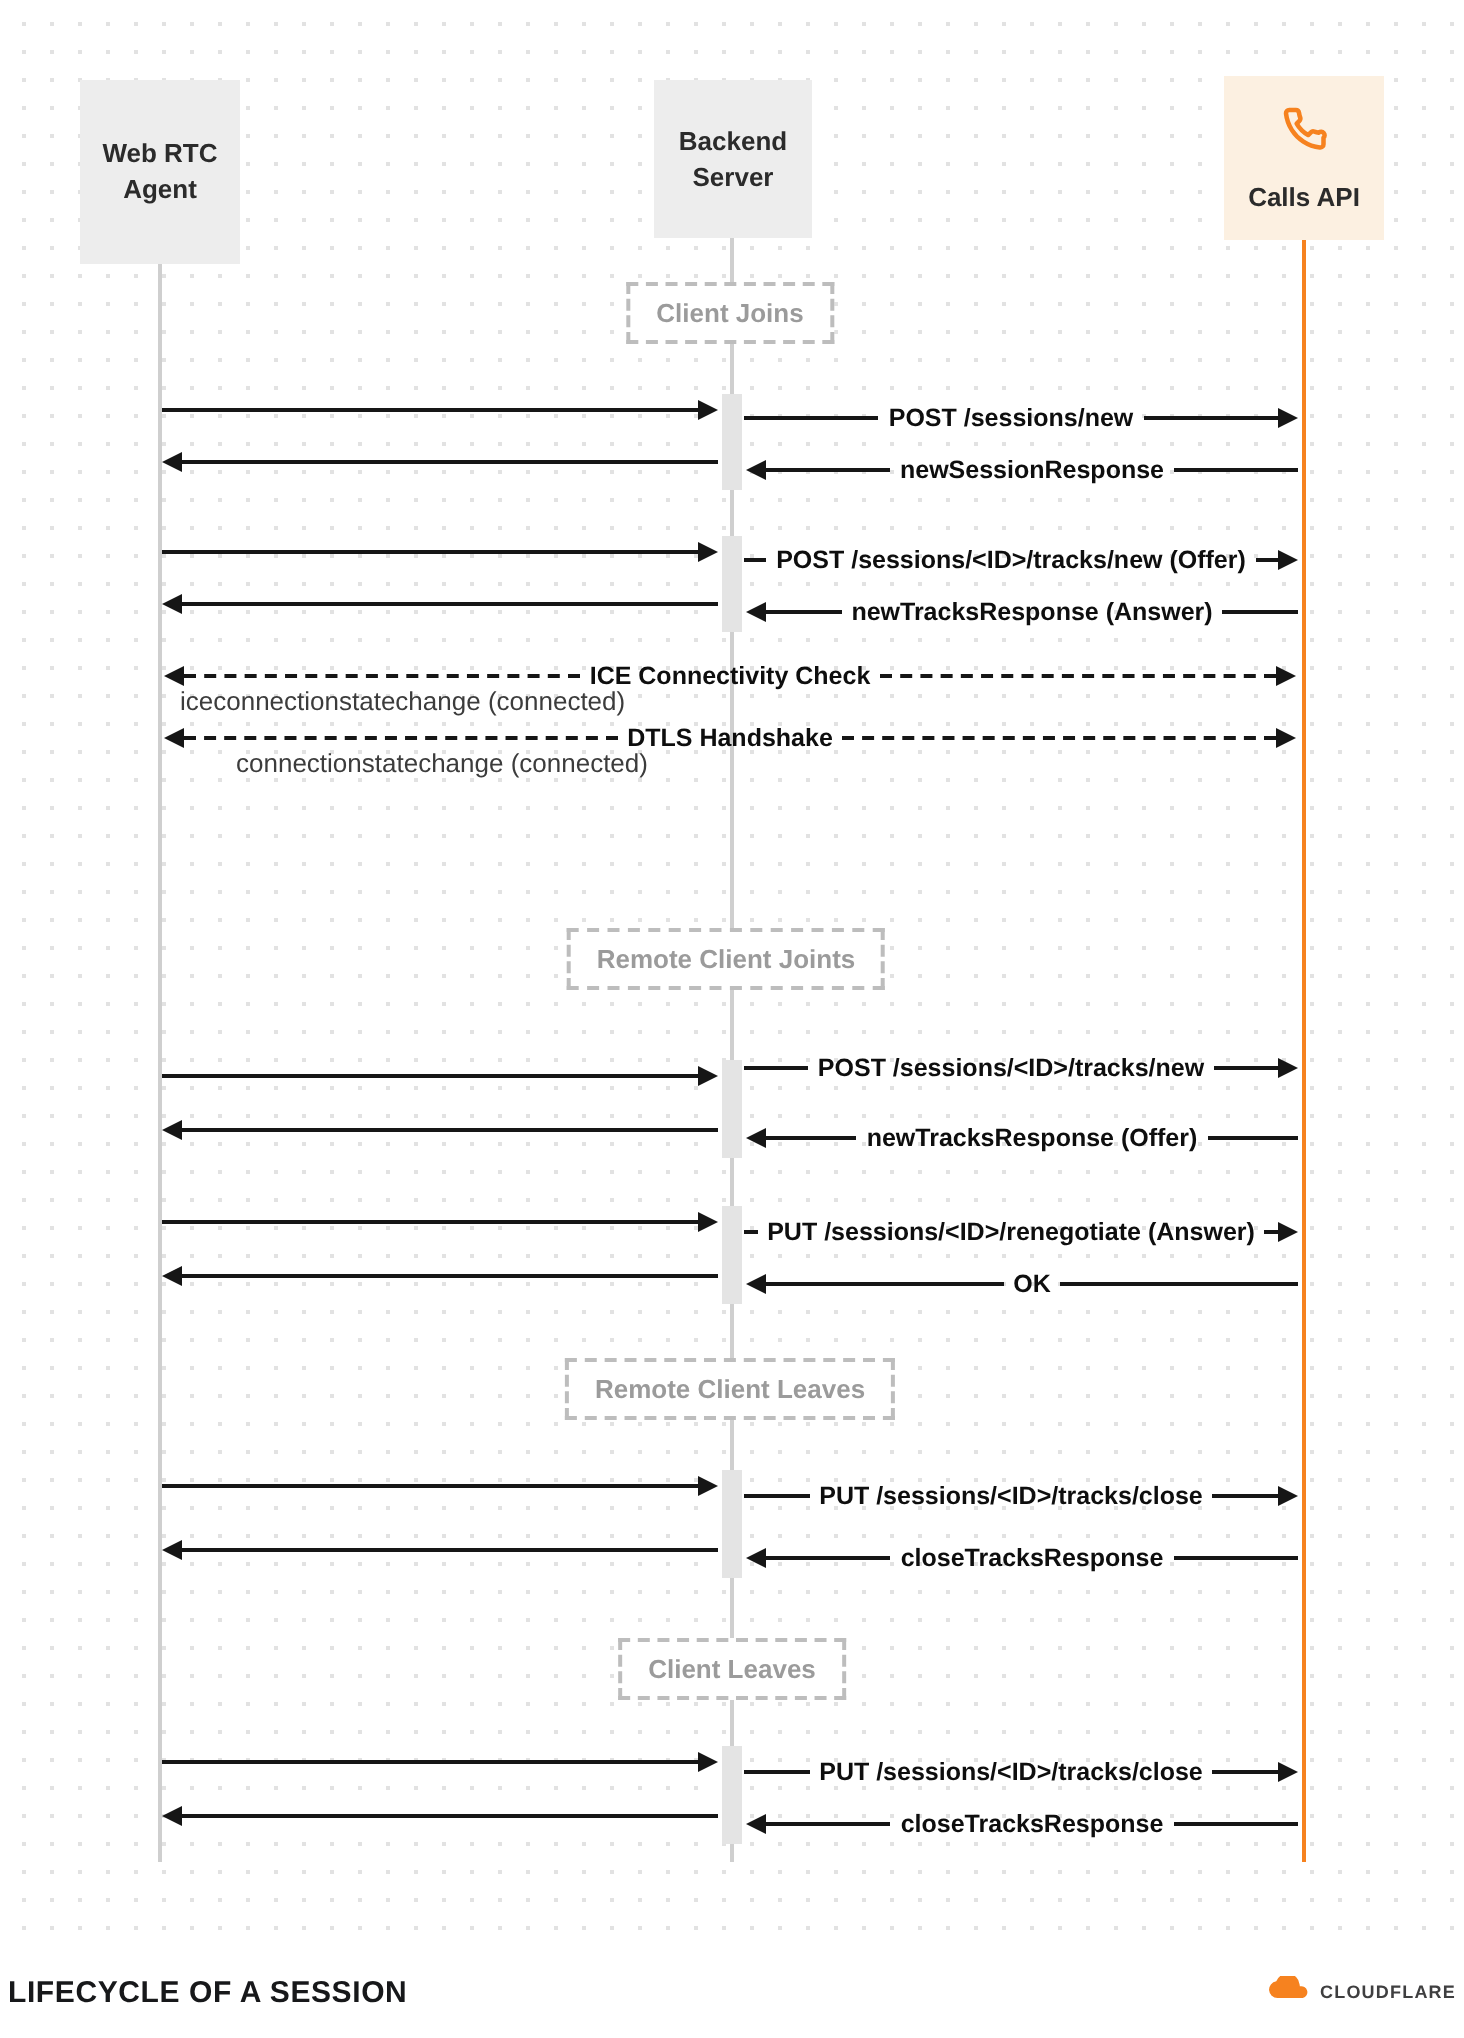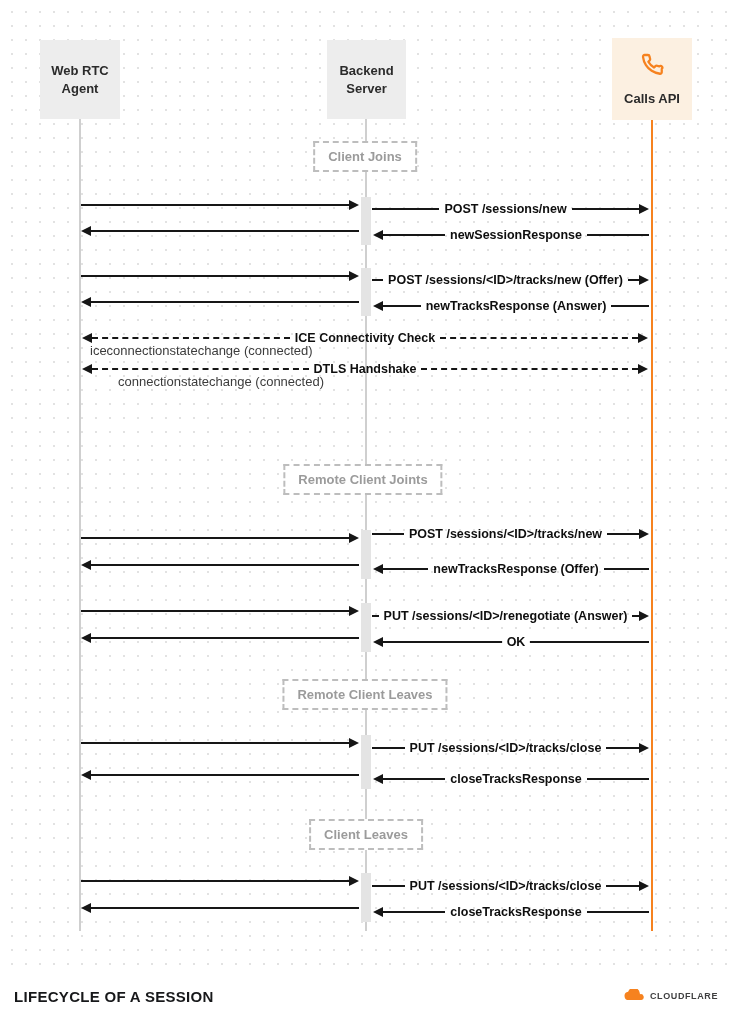--- a/index.html
+++ b/index.html
@@ -31,42 +31,42 @@
   .head-l{width:0;height:0;border-right:10px solid #161616;border-top:5px solid transparent;border-bottom:5px solid transparent;}
   .head-r.orange{border-left-color:#f6821f;}
   .head-l.orange{border-right-color:#f6821f;}
   
   .section{position:absolute;transform:translateX(-50%);border:2px dashed #bdbdbd;background:#ffffff;
     color:#9b9b9b;font-weight:bold;font-size:13px;padding:6px 13px;white-space:nowrap;}
   
   .note{position:absolute;font-size:13px;color:#3c3c3c;white-space:nowrap;}
   
   .footer{position:absolute;left:0;bottom:0;width:100%;height:46px;background:#ffffff;
-    display:flex;align-items:center;justify-content:space-between;padding:0 14px;box-sizing:border-box;}
+    display:flex;align-items:center;justify-content:space-between;padding:0 4px;box-sizing:border-box;}
   .footer-title{font-size:15px;font-weight:800;color:#17181a;letter-spacing:.3px;}
   .brand{display:flex;align-items:center;gap:4px;}
   .brand-text{font-size:9px;font-weight:bold;color:#3f3f40;letter-spacing:.6px;}
 </style>
 </head>
 <body>
 
 <div class="canvas">
 
   <div class="lifeline" style="left:79px;top:119px;height:812px;"></div>
   <div class="lifeline" style="left:365px;top:119px;height:812px;"></div>
   <div class="lifeline orange" style="left:651px;top:120px;height:811px;"></div>
 
   <div class="activation" style="top:197px;height:48px;"></div>
   <div class="activation" style="top:268px;height:48px;"></div>
   <div class="activation" style="top:530px;height:49px;"></div>
   <div class="activation" style="top:603px;height:49px;"></div>
   <div class="activation" style="top:735px;height:54px;"></div>
   <div class="activation" style="top:873px;height:49px;"></div>
 
-  <div class="actor gray" style="left:40px;top:40px;width:80px;height:79px;">
+  <div class="actor gray" style="left:40px;top:40px;width:80px;height:92px;">
     <span>Web RTC</span>
     <span>Agent</span>
   </div>
   <div class="actor gray" style="left:327px;top:40px;width:79px;height:79px;">
     <span>Backend</span>
     <span>Server</span>
   </div>
   <div class="actor orange" style="left:612px;top:38px;width:80px;height:82px;">
     <span class="phone">
       <svg width="26" height="26" viewBox="0 0 24 24" fill="none" stroke="#f6821f" stroke-width="2.1" stroke-linecap="round" stroke-linejoin="round">

